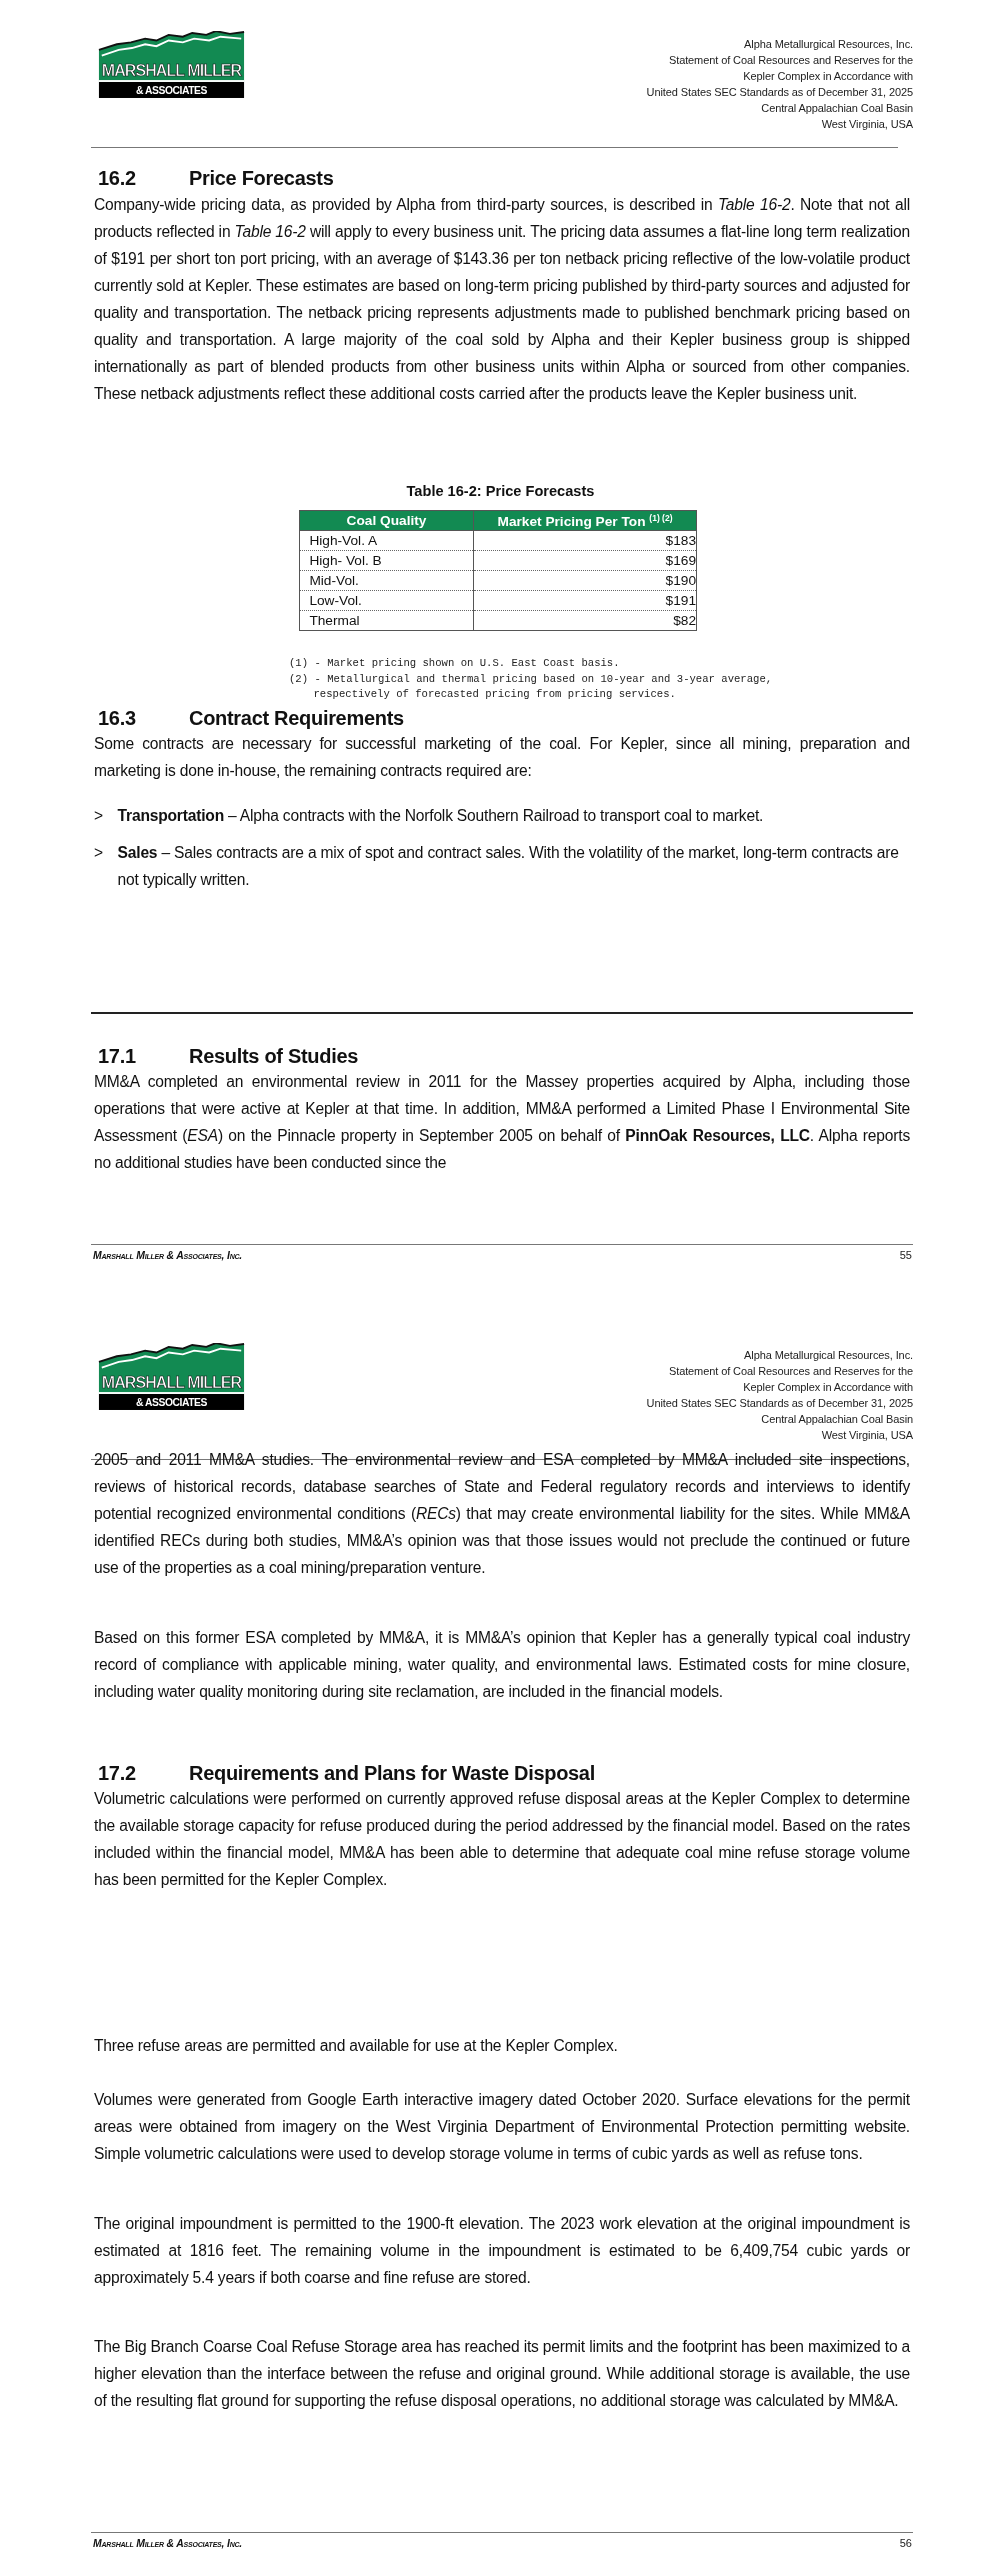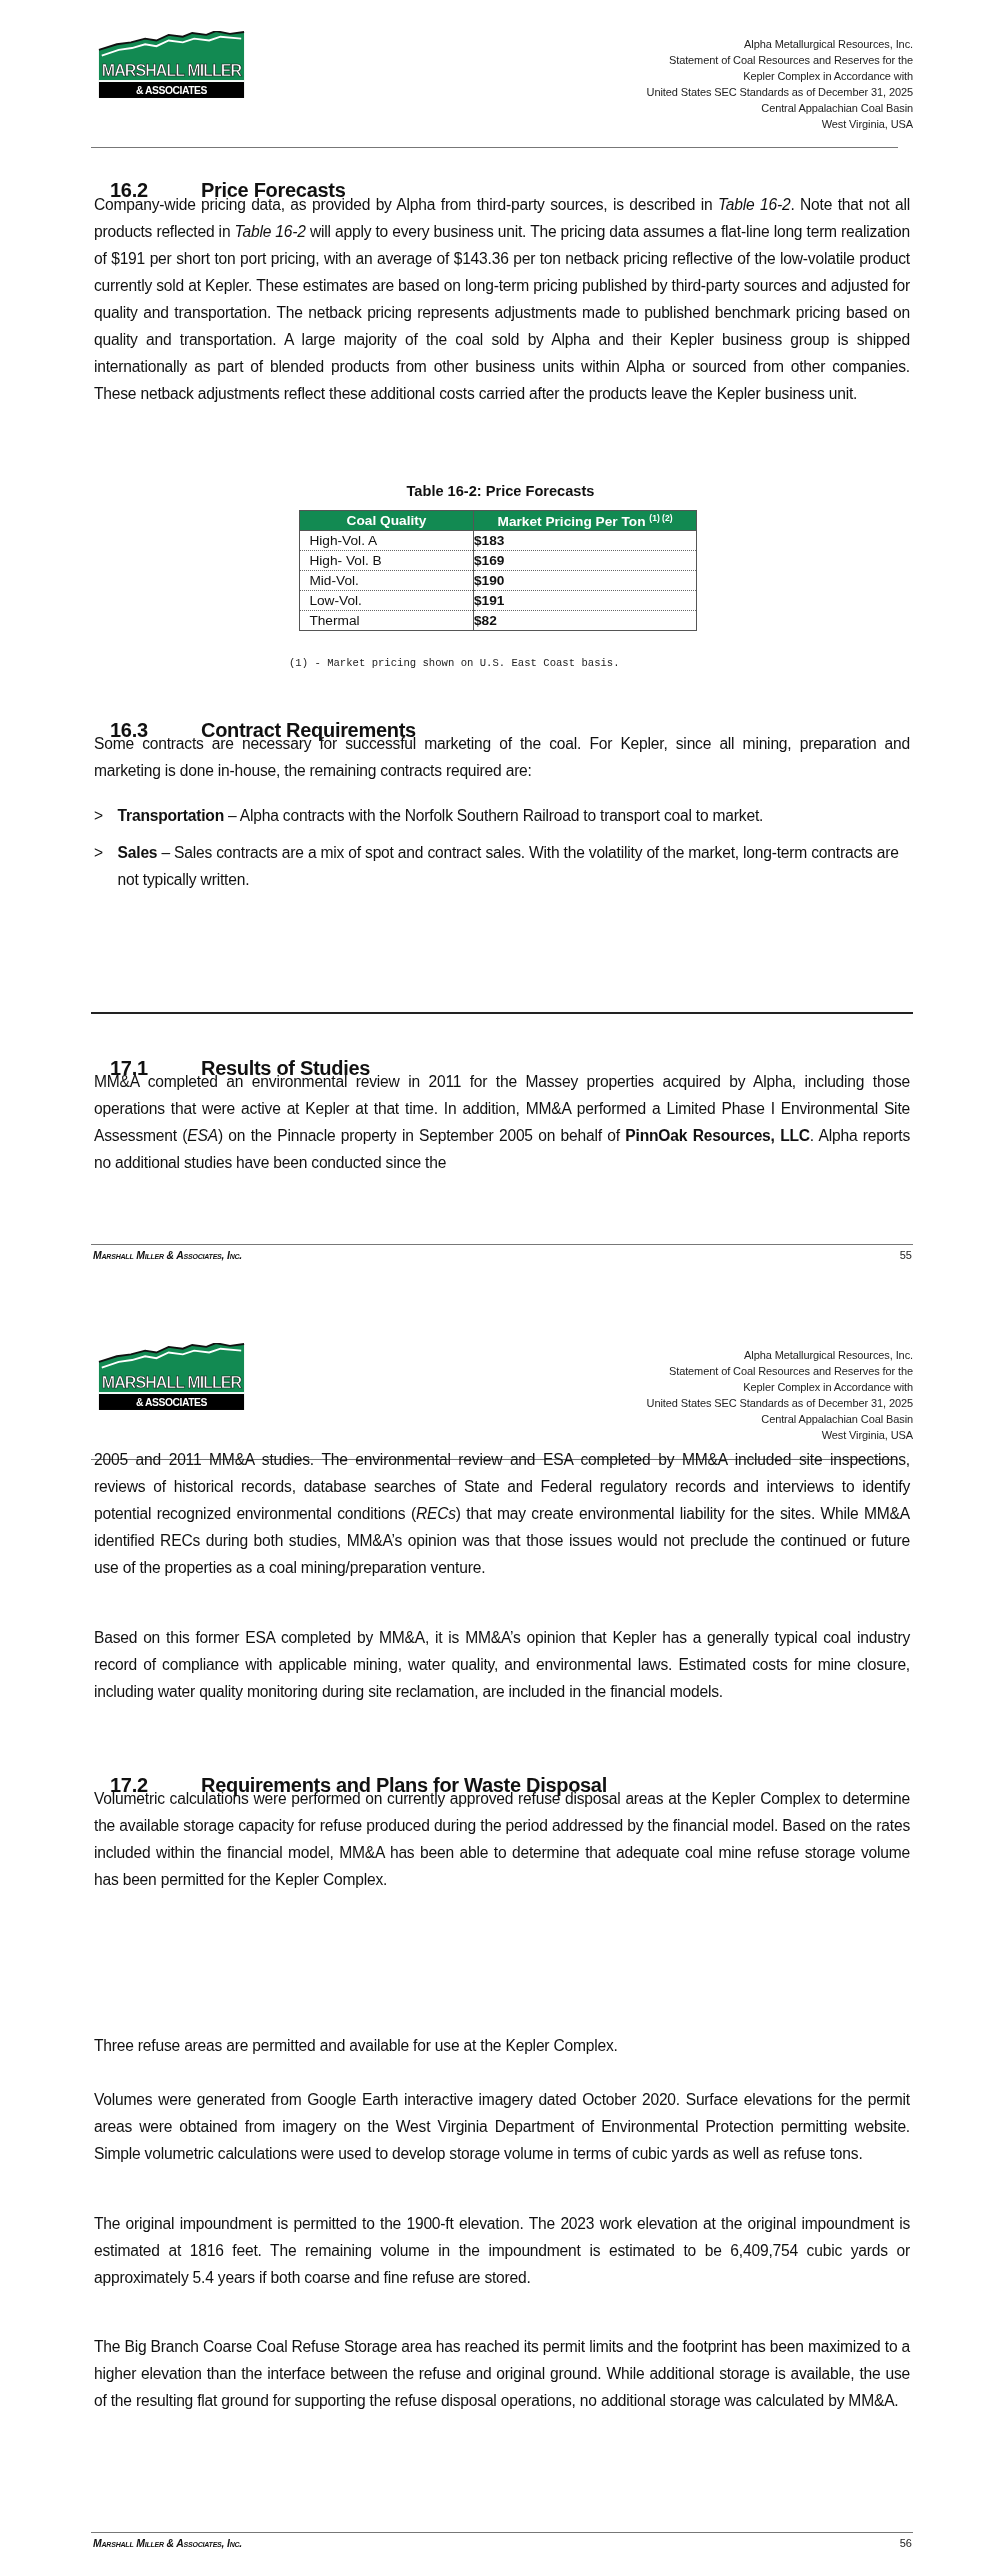--- a/index.html
+++ b/index.html
@@ -14,21 +14,21 @@
     .hdr-logo { position: absolute; left: 98px; top: 31px; width: 147px; height: 68px; }
     .hdr-text { position: absolute; right: 82px; top: 36px; text-align: right;
                 font-size: 11px; line-height: 16px; color: #222; letter-spacing: -0.1px; }
     .hdr-text div { white-space: nowrap; }
     .hdr-rule { position: absolute; left: 91px; width: 807px; height: 0; border-top: 1.4px solid #777; }
     .p1 .hdr-rule { top: 147px; }
     .p2 .hdr-rule { top: 171px; }
     .p2 .hdr-logo { top: 55px; }
     .p2 .hdr-text { top: 59px; }
     .h2 { font-family: "Liberation Sans", sans-serif; font-weight: bold; font-size: 20px;
-          margin: 16px; position: absolute; left: 94px; letter-spacing: -0.3px; }
+          margin: 4px; position: absolute; left: 94px; letter-spacing: -0.3px; }
     .h2 .num { display: inline-block; width: 91px; }
     p.body { position: absolute; left: 94px; width: 816px; margin: 0; font-size: 15.6px;
              line-height: 27px; text-align: justify; letter-spacing: -0.2px; }
     p.body i { }
 
     .h1 { position: absolute; left: 94px; width: 821px; font-size: 29px; line-height: 38px;
           letter-spacing: -0.4px; }
     .h1 .num { position: absolute; left: 0; top: 0; }
     .h1 .ttl { margin-left: 92px; display: block; }
     .h1-rule { position: absolute; left: 91px; width: 822px; border-top: 2.4px solid #222; }
@@ -43,21 +43,21 @@
     .tbl-caption { position: absolute; left: 293px; width: 415px; text-align: center; top: 483px;
                    font-weight: bold; font-size: 14.6px; }
     table.price { position: absolute; left: 299px; top: 510px; width: 398px; border-collapse: collapse;
                   font-size: 13.7px; }
     table.price th { background: #128a52; color: #fff; font-weight: bold; height: 19px; padding: 0;
                      border: 1.1px solid #555; font-size: 13.7px; }
     table.price th sup { font-size: 8.5px; vertical-align: 4.7px; }
     table.price td { height: 19px; padding: 0 0 0 9.4px; border-left: 1.1px solid #555;
                      border-right: 1.1px solid #555; border-bottom: 0.9px dotted #666; }
     table.price tr:last-child td { border-bottom: 1.1px solid #555; }
-    table.price td.val { text-align: left; padding-left: 0; font-weight: bold; }
+    table.price td.val { text-align: right; padding-left: 0; }
     table.price col.c1 { width: 174px; }
     .tbl-notes { position: absolute; left: 289px; top: 656px; font-size: 10.6px; line-height: 15.6px; color: #222; font-family: Liberation Mono, monospace; }
     .tbl-notes .n2 .cont { display: block; padding-left: 24.5px; }
 
     
     .ftr-rule { position: absolute; left: 91px; width: 822px; border-top: 1.4px solid #777; }
     .ftr-company { position: absolute; left: 93px; font-size: 10.4px; font-weight: bold; font-style: italic;
                    font-variant: small-caps; letter-spacing: -0.2px; color: #111; }
     .ftr-page { position: absolute; right: 83px; font-size: 11px; color: #222; }
   </style>
@@ -121,20 +121,21 @@
           <td class="val">$191</td>
         </tr>
       <tr>
           <td>Thermal</td>
           <td class="val">$82</td>
         </tr>
     </tbody>
   </table>
   <div class="tbl-notes">
     <div>(1) - Market pricing shown on U.S. East Coast basis.</div>
+    <div class="n2"><span>(2) - Metallurgical and thermal pricing based on 10-year and 3-year average,</span><span class="cont">respectively of forecasted pricing from pricing services.</span></div>
   </div>
 
   <h2 class="h2" style="top:703px;">
     <span class="num">16.3</span><span>Contract Requirements</span>
   </h2>
   <p class="body" style="top:730px;">Some contracts are necessary for successful marketing of the coal.  For Kepler, since all mining, preparation and marketing is done in-house, the remaining contracts required are:</p>
 
   <div class="bullet" style="top:802px;">
     <span class="mark">&gt;</span>
     <span class="txt"><b>Transportation</b><span> – Alpha contracts with the Norfolk Southern Railroad to transport coal to market.</span></span>

